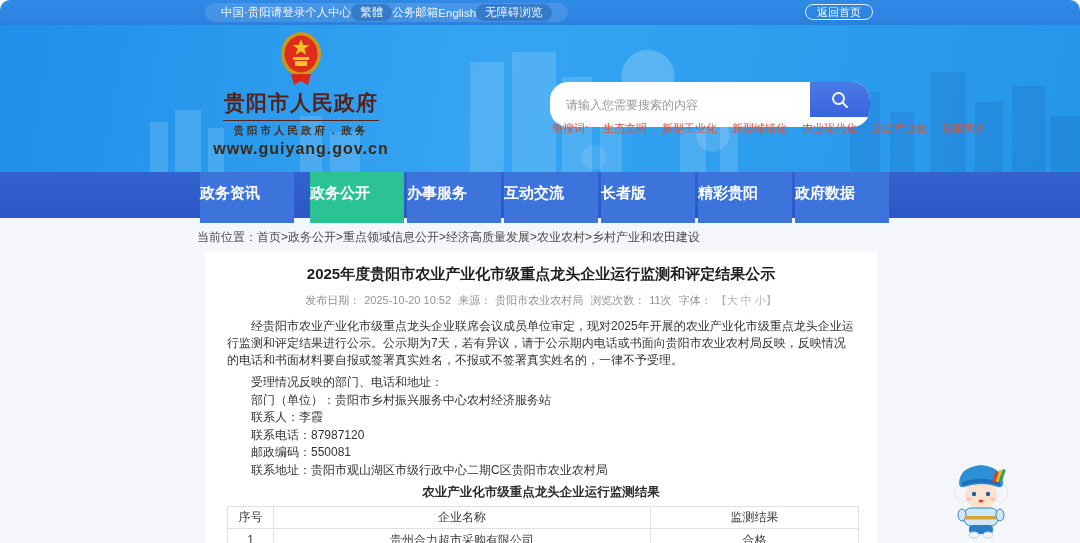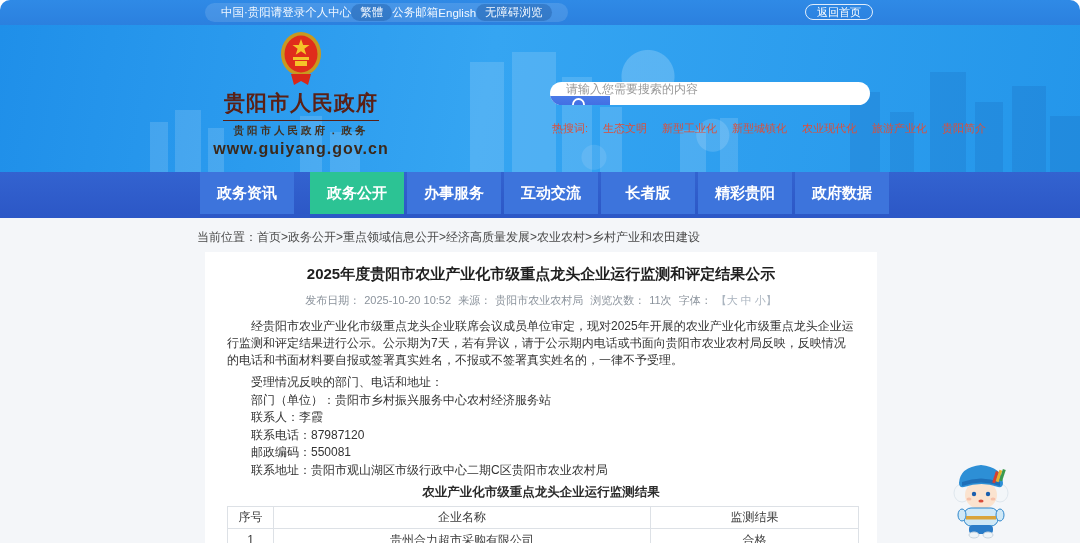--- a/index.html
+++ b/index.html
@@ -29,37 +29,37 @@
               linear-gradient(100deg,#1f8fe9 0%, #35a5f2 45%, #2496ea 100%); }
   .skyline { position:absolute; bottom:0; left:0; width:1080px; height:120px; }
 
   .logo { position:absolute; left:212px; top:6px; width:178px; text-align:center; }
   .emblem { display:block; margin:0 auto 2px; }
   .site-title { font-size:21px; font-weight:bold; color:#5a2015; letter-spacing:1px; white-space:nowrap; }
   .site-divider { width:156px; height:1px; background:#5a2015; margin:3px auto 3px; }
   .site-subtitle { font-size:10.5px; font-weight:bold; color:#43301f; letter-spacing:3px; }
   .site-url { font-size:16px; font-weight:bold; color:#3b281a; letter-spacing:1px; margin-top:2px; }
 
-  .searchbox { position:absolute; left:550px; top:57px; width:320px; height:23px;
-               background:#fff; border-radius:18px; display:flex; overflow:hidden;flex-direction:column; }
+  .searchbox { position:absolute; left:550px; top:57px; width:320px; height:45px;
+               background:#fff; border-radius:18px; display:flex; overflow:hidden; }
   .search-input { flex:1; border:none; outline:none; font-size:12px; color:#333;
                   padding:0 0 0 16px; font-family:inherit; background:transparent; }
   .search-input::placeholder { color:#999; }
   .search-btn { width:60px; height:35px; border:none; cursor:pointer;
                 background:linear-gradient(#4a7ae8,#3a63dd);
                 display:flex; align-items:center; justify-content:center; }
   .hotwords { position:absolute; left:552px; top:96px; display:flex; gap:15px;
               font-size:11px; color:#de4f38; white-space:nowrap; }
   .hotword { cursor:pointer;text-align:center; }
 
   
   .navband { position:absolute; top:172px; left:0; width:1080px; height:46px;
              background:linear-gradient(#3363d0,#2c57c6); }
   .navrow { position:absolute; top:172px; left:200px; display:flex; gap:3px; }
-  .nav-item { width:94px; height:42px; line-height:42px; text-align:center;
+  .nav-item { width:94px; height:51px; line-height:42px; 
               background:#3d74dc; color:#fff; font-size:15px; font-weight:bold; cursor:pointer; }
   .nav-item.active { background:#2cc394;margin-left:13px; }
 
   
   .breadcrumb { position:absolute; left:197px; top:229px; font-size:12px; color:#4a4a4a; }
   .breadcrumb .path { cursor:pointer;text-align:center; }
 
   
   .card { position:absolute; left:205px; top:252px; width:672px; height:291px;
           background:#fff; overflow:hidden; padding:13px 22px 0; }

